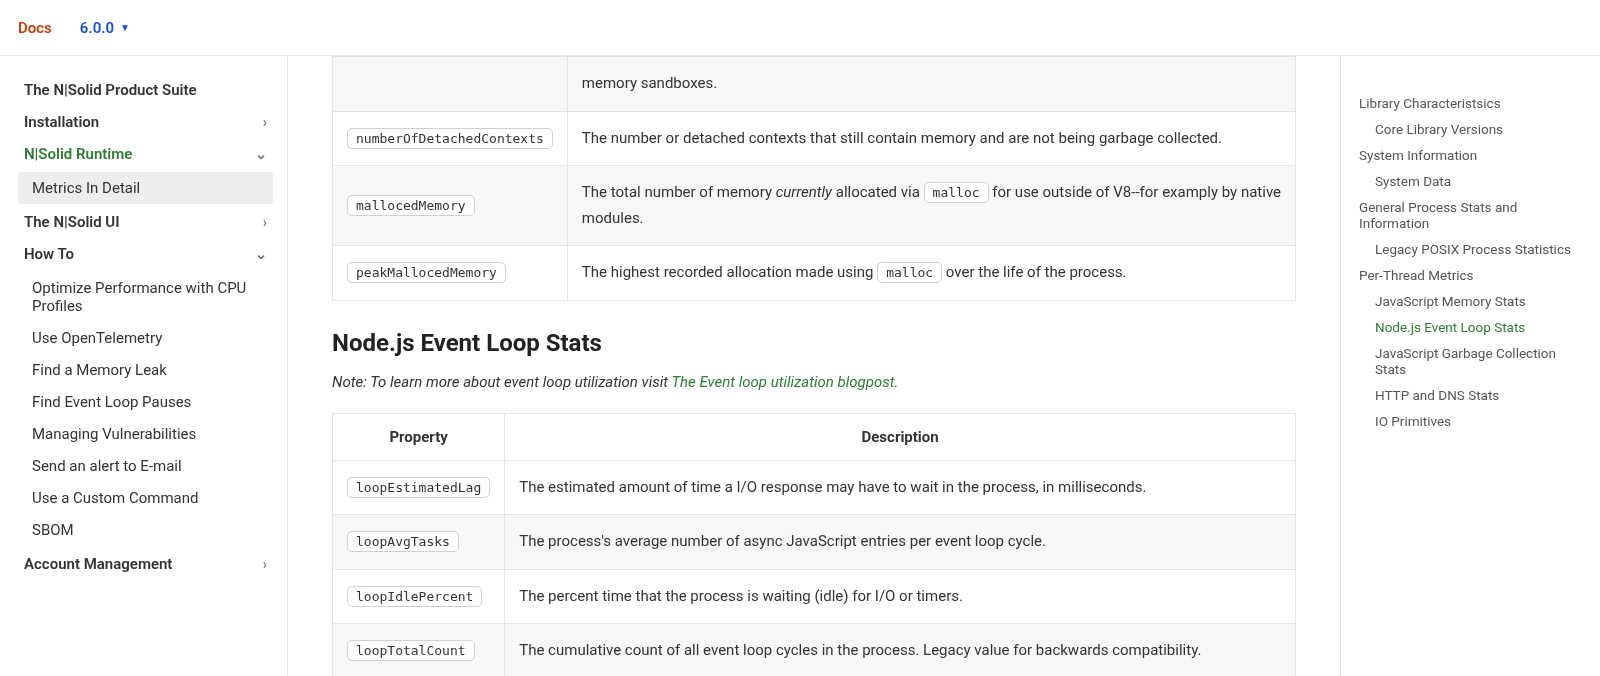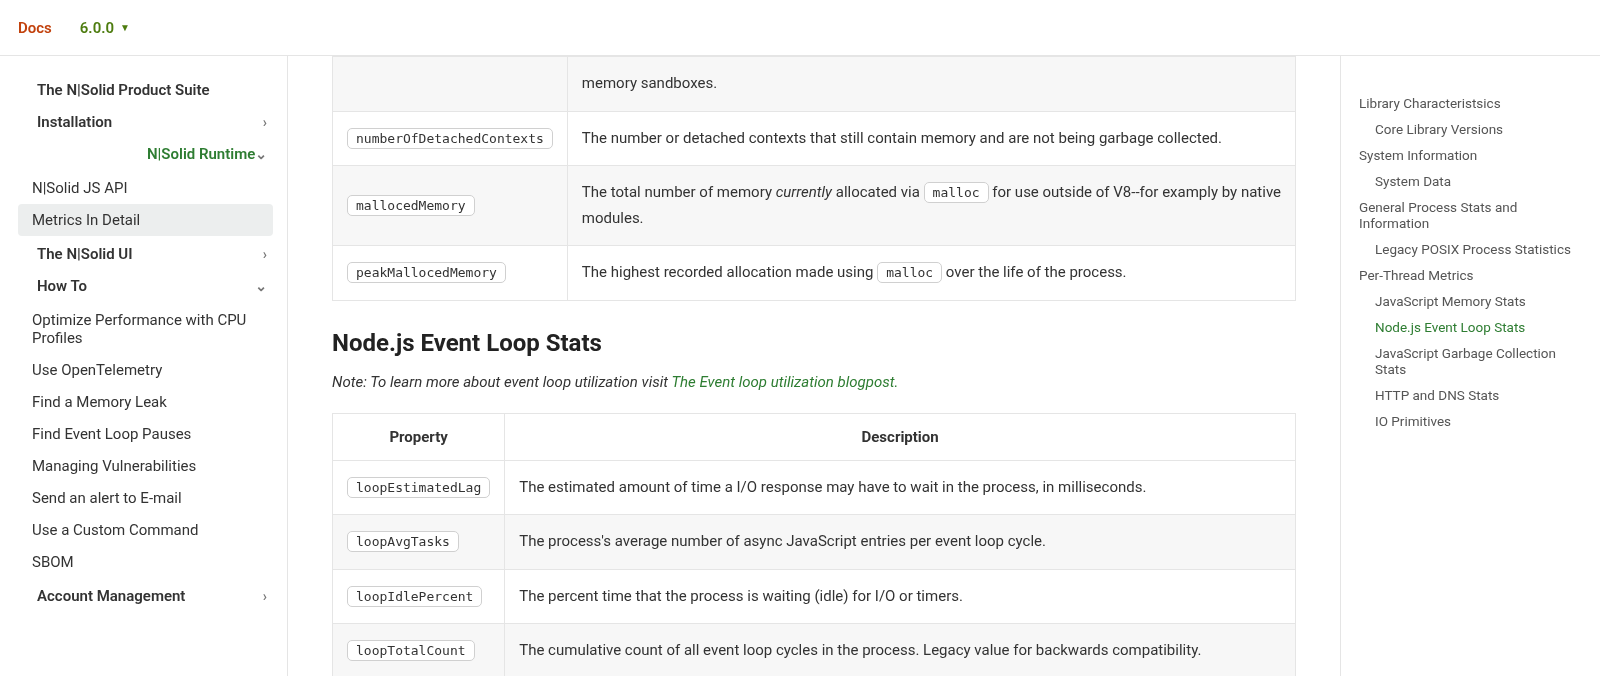--- a/index.html
+++ b/index.html
@@ -32,21 +32,21 @@
     .nav-link {
       color: #c2410c;
       font-weight: 600;
       font-size: 15px;
     }
     .version-dd {
       display: flex;
       align-items: center;
       gap: 6px;
       font-weight: 600;
-      color: #4d7c0f;
+      color: #1d4ed8;
       cursor: pointer;
     }
     .version-dd .caret { font-size: 10px; }
 
     .layout {
       display: grid;
       grid-template-columns: 288px 1fr 260px;
       height: calc(676px - 56px);
     }
     .sidebar {
@@ -55,23 +55,22 @@
       overflow: hidden;
     }
     .side-group {
       display: flex;
       justify-content: space-between;
       align-items: center;
       padding: 7px 6px;
       font-weight: 600;
       color: #333;
       cursor: pointer;
-      margin-left: 13px;
-    }
-    .side-group.active { color: #2e7d32; justify-content: flex-end; }
+    }
+    .side-group.active { color: #2e7d32; }
     .side-group .chev { color: #777; font-size: 14px; }
     .side-sub {
       padding: 7px 6px 7px 14px;
       color: #333;
       cursor: pointer;
     }
     .side-sub.active {
       background: #eceeee;
       border-radius: 4px;
     }
@@ -161,21 +160,20 @@
       </div>
       <div class="side-group">
         <span>Installation</span>
         <span class="chev">›</span>
       </div>
       <div class="side-group active">
         <span>N|Solid Runtime</span>
         <span class="chev">⌄</span>
       </div>
       <div class="side-sublist">
-        <div class="side-sub">N|Solid JS API</div>
         <div class="side-sub active">Metrics In Detail</div>
       </div>
       <div class="side-group">
         <span>The N|Solid UI</span>
         <span class="chev">›</span>
       </div>
       <div class="side-group">
         <span>How To</span>
         <span class="chev">⌄</span>
       </div>

